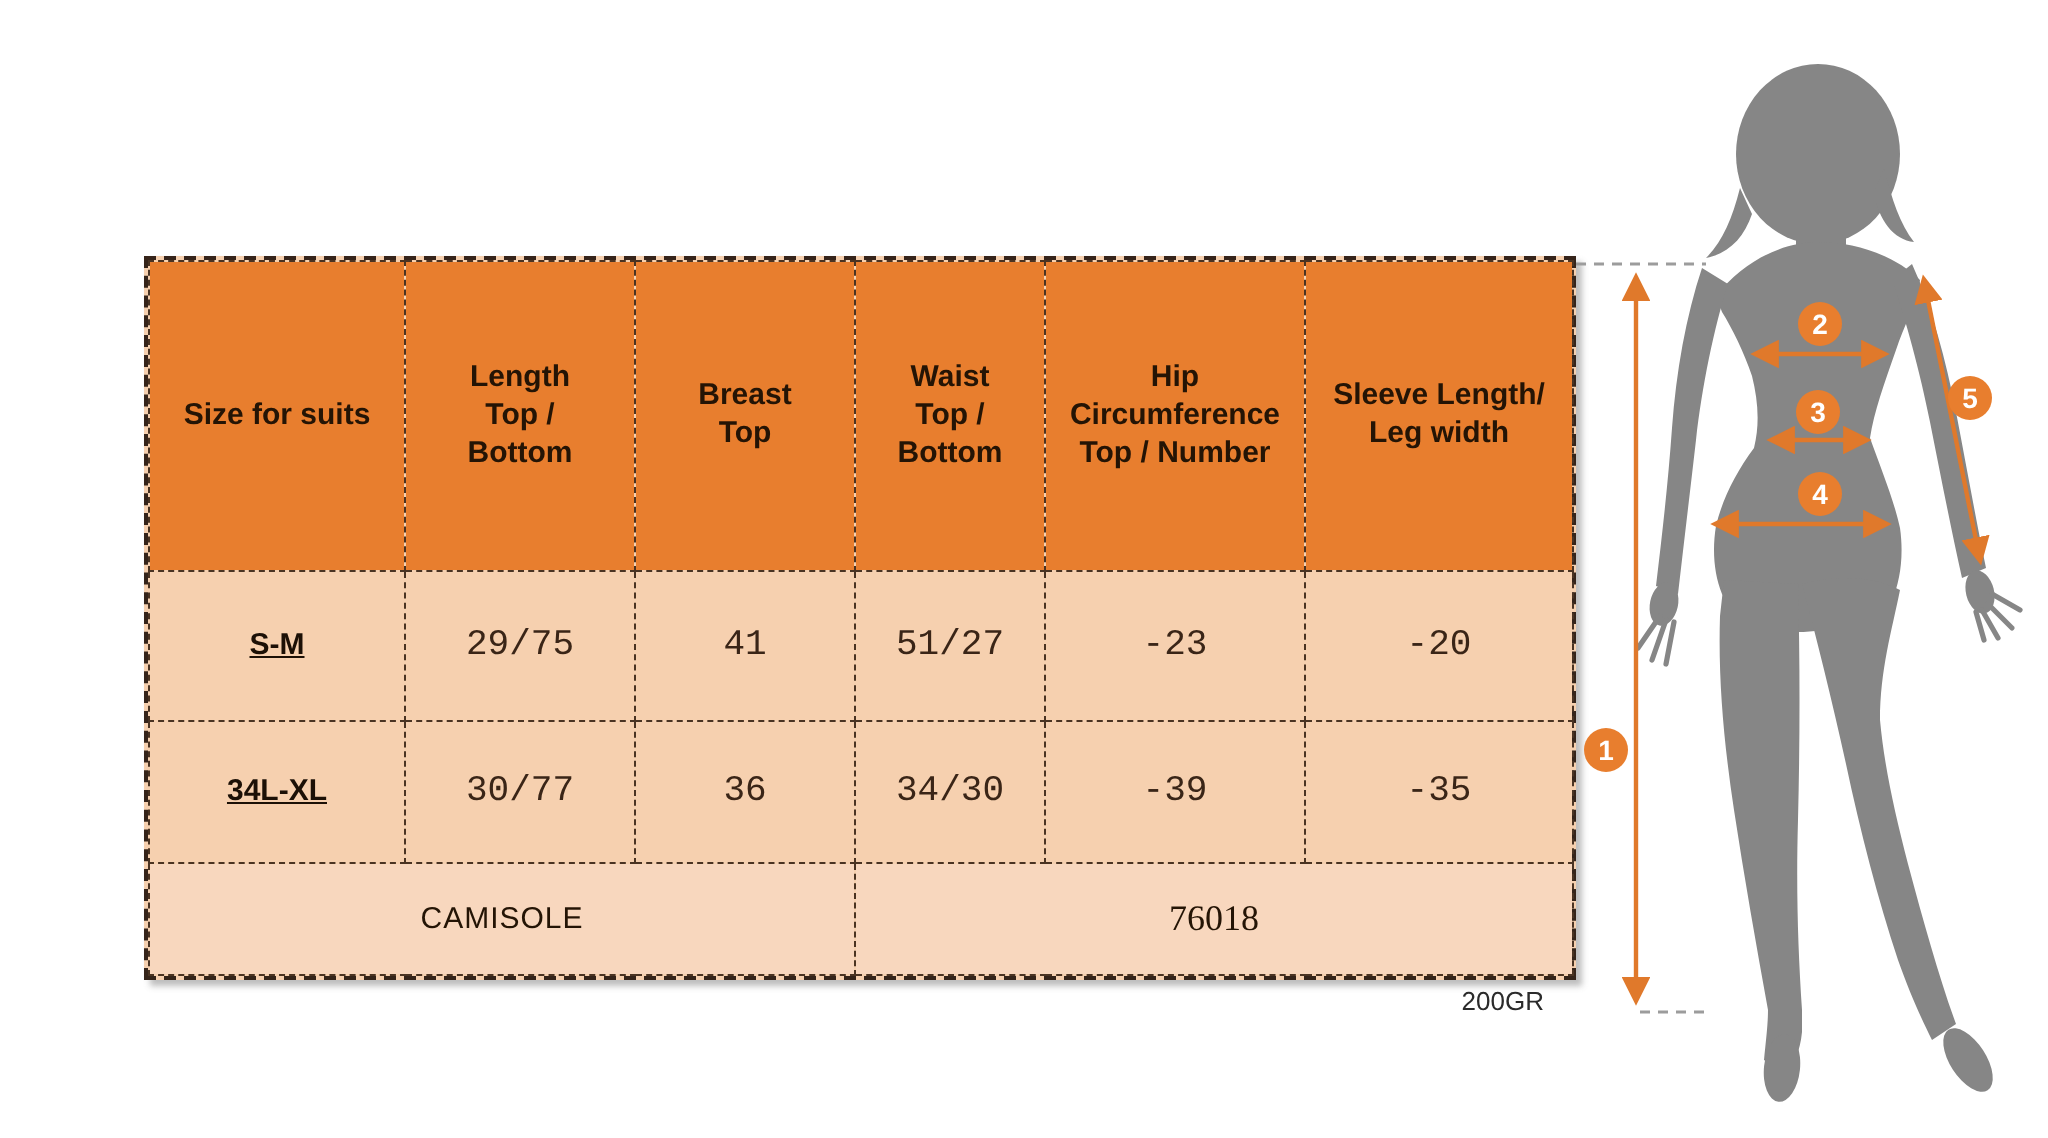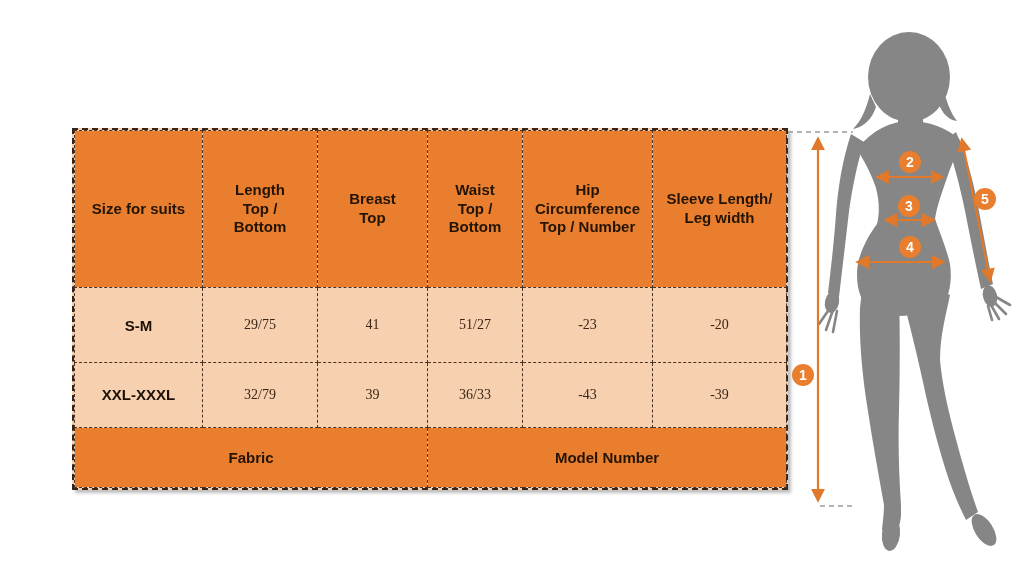--- a/index.html
+++ b/index.html
@@ -29,25 +29,25 @@
     text-align:center;vertical-align:middle;
     overflow:hidden;padding:1px 2px;
   }
   td.hd{
     background:var(--accent);
     font-weight:bold;font-size:15px;line-height:1.25;
     color:var(--text-dark);white-space:pre-line;
   }
   td.size-cell{
     background:var(--row-peach);
-    font-weight:bold;font-size:15px;color:#1c1006;
+    font-weight:bold;font-size:15px;color:#1c1006;text-decoration:underline;
   }
   td.val-cell{
     background:var(--row-peach);
-    font-family:Liberation Serif, serif;font-size:14px;color:#3a2517;
+    font-family:Liberation Mono, monospace;font-size:18px;color:#3a2517;
   }
   td.fab-hd{
     background:var(--accent);
     font-weight:bold;font-size:15px;color:var(--text-dark);
   }
   td.fab-val{
     background:var(--row-peach-light);
     font-size:15px;color:#241405;letter-spacing:0.5px;
   }
   td.fab-val.num{font-family:"Liberation Serif",serif;font-size:18px;letter-spacing:0;}
@@ -94,36 +94,37 @@
 Leg width</td>
       </tr>
       <tr style="height:56px">
         <td class="size-cell">S-M</td>
         <td class="val-cell">29/75</td>
         <td class="val-cell">41</td>
         <td class="val-cell">51/27</td>
         <td class="val-cell">-23</td>
         <td class="val-cell">-20</td>
       </tr>
-      <tr style="height:48px">
-        <td class="size-cell">XXL-XXXL</td>
-        <td class="val-cell">32/79</td>
-        <td class="val-cell">39</td>
-        <td class="val-cell">36/33</td>
-        <td class="val-cell">-43</td>
+      <tr style="height:54px">
+        <td class="size-cell">34L-XL</td>
+        <td class="val-cell">30/77</td>
+        <td class="val-cell">36</td>
+        <td class="val-cell">34/30</td>
         <td class="val-cell">-39</td>
-      </tr>
-      <tr style="height:45px">
-        <td class="fab-hd" colspan="3">Fabric</td>
-        <td class="fab-hd" colspan="3">Model Number</td>
+        <td class="val-cell">-35</td>
+      </tr>
+      <tr style="height:42px">
+        <td class="fab-val" colspan="3">CAMISOLE</td>
+        <td class="fab-val num" colspan="3">76018</td>
       </tr>
     </tbody>
       </table>
   </div>
 
+  <div class="footnote">200GR</div>
 
   <div class="figure-area">
     <svg width="244" height="569" viewBox="780 0 244 569" xmlns="http://www.w3.org/2000/svg">
       <defs>
         <marker id="ah" viewBox="0 0 10 10" refX="8" refY="5" markerWidth="6.5" markerHeight="6.5" orient="auto-start-reverse">
           <path d="M0,0 L10,5 L0,10 z" fill="var(--arrow-orange)"></path>
         </marker>
       </defs>
 
       <g fill="var(--silhouette-gray)">

